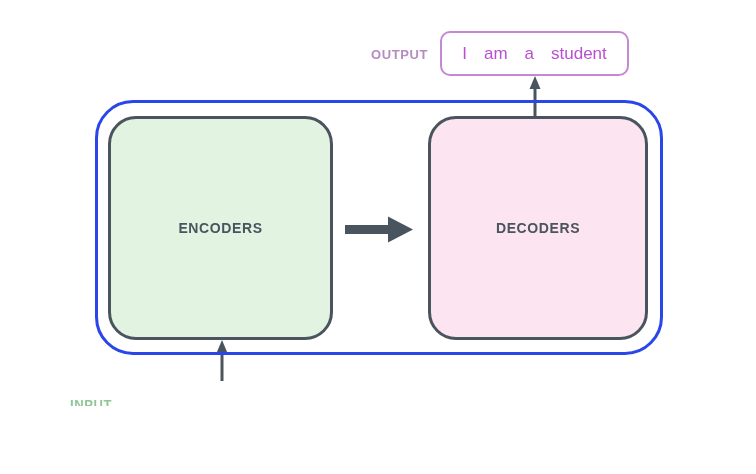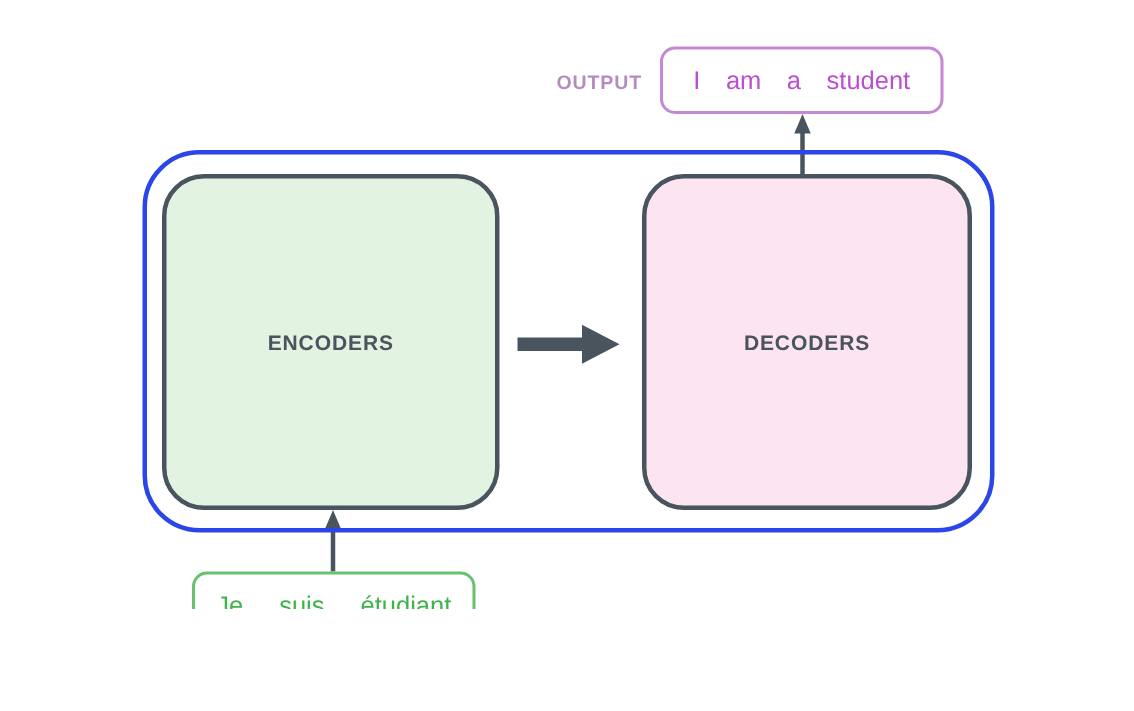--- a/index.html
+++ b/index.html
@@ -140,19 +140,15 @@
 
   <div class="block encoders-block">
     <span class="block-label">ENCODERS</span>
   </div>
 
   <svg class="mid-arrow" width="80" height="40" viewBox="0 0 80 40">
     <rect x="5" y="15" width="44" height="9" fill="#4a545e"></rect>
     <polygon points="48,6.5 48,32.5 73,19.5" fill="#4a545e"></polygon>
   </svg>
 
-  <div class="token-box input-box">
-      <span>Je</span>
-      <span>suis</span>
-      <span>étudiant</span>
-    </div>
+  <div class="side-label input-label">INPUT</div>
 
 </div>
 
 </body></html>

